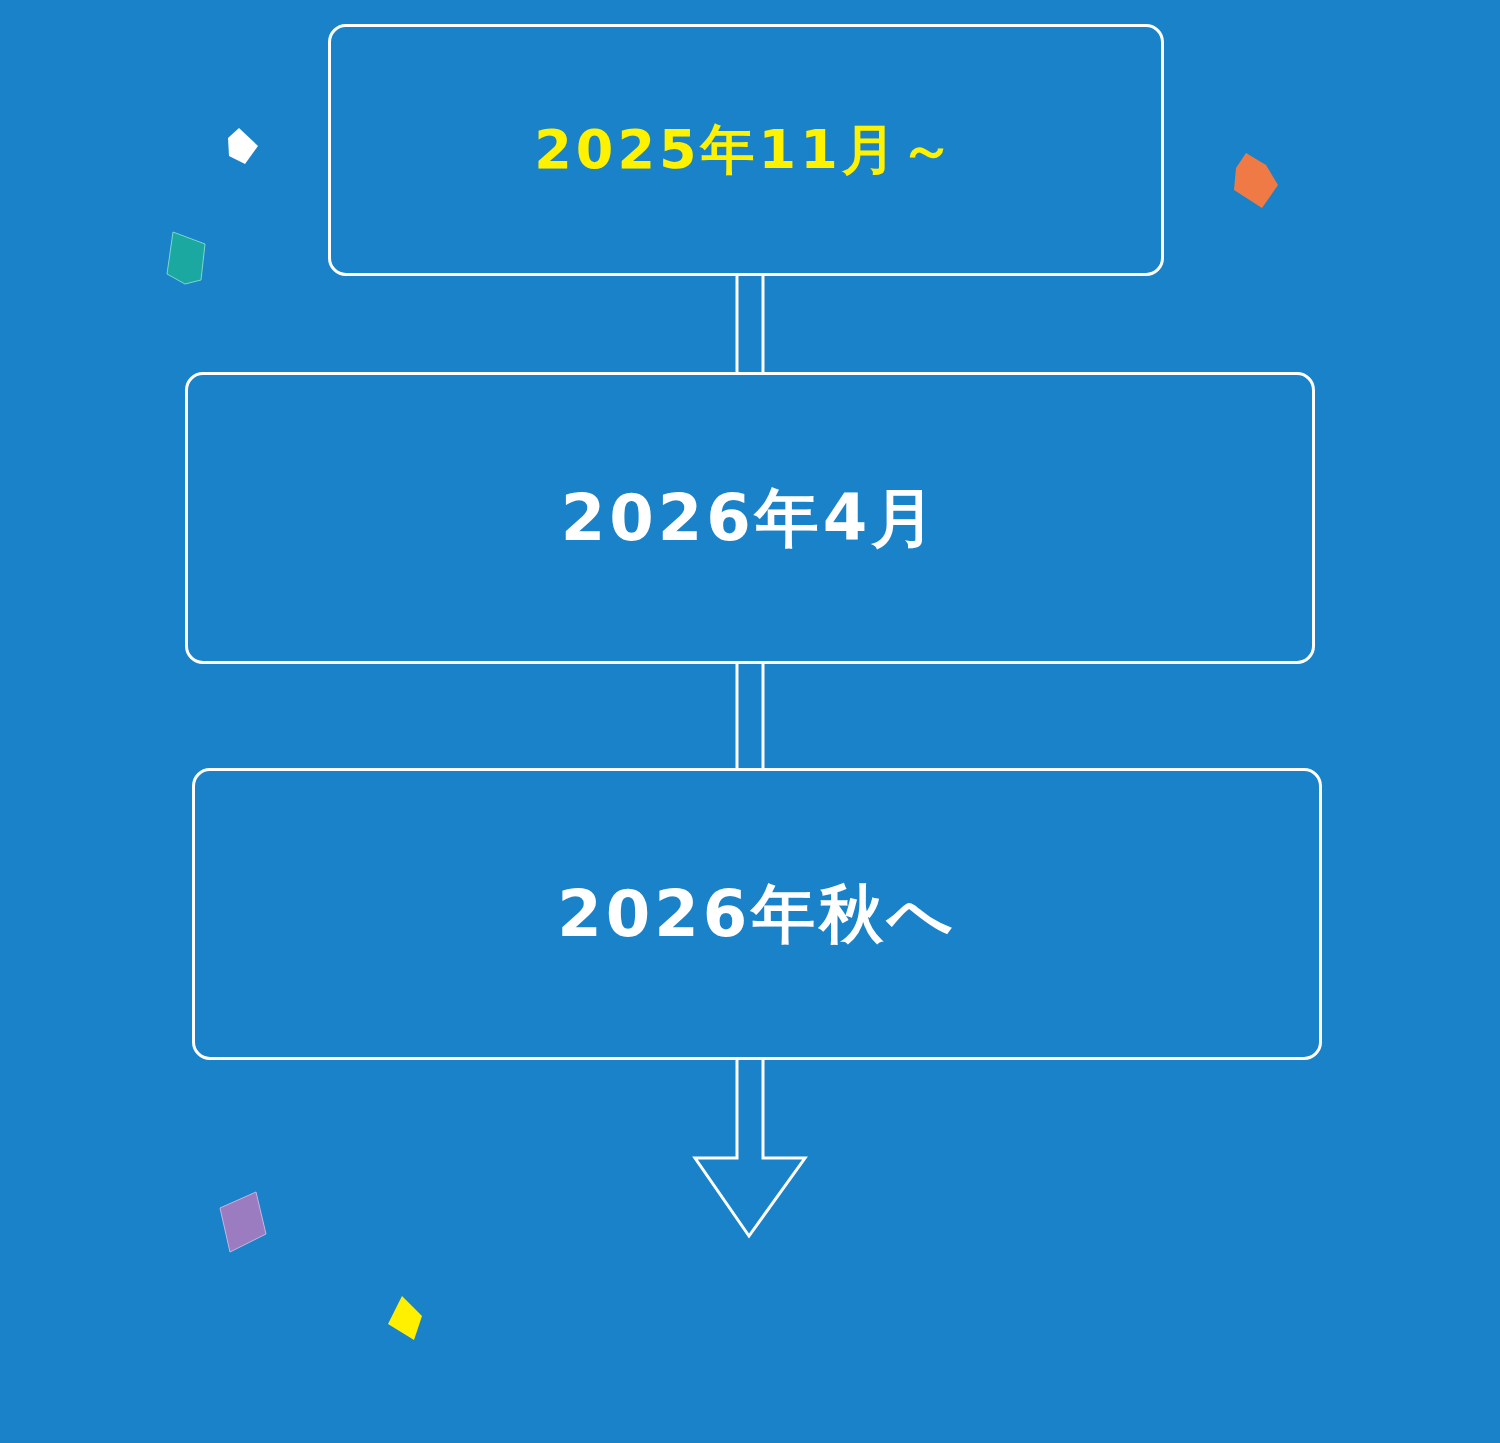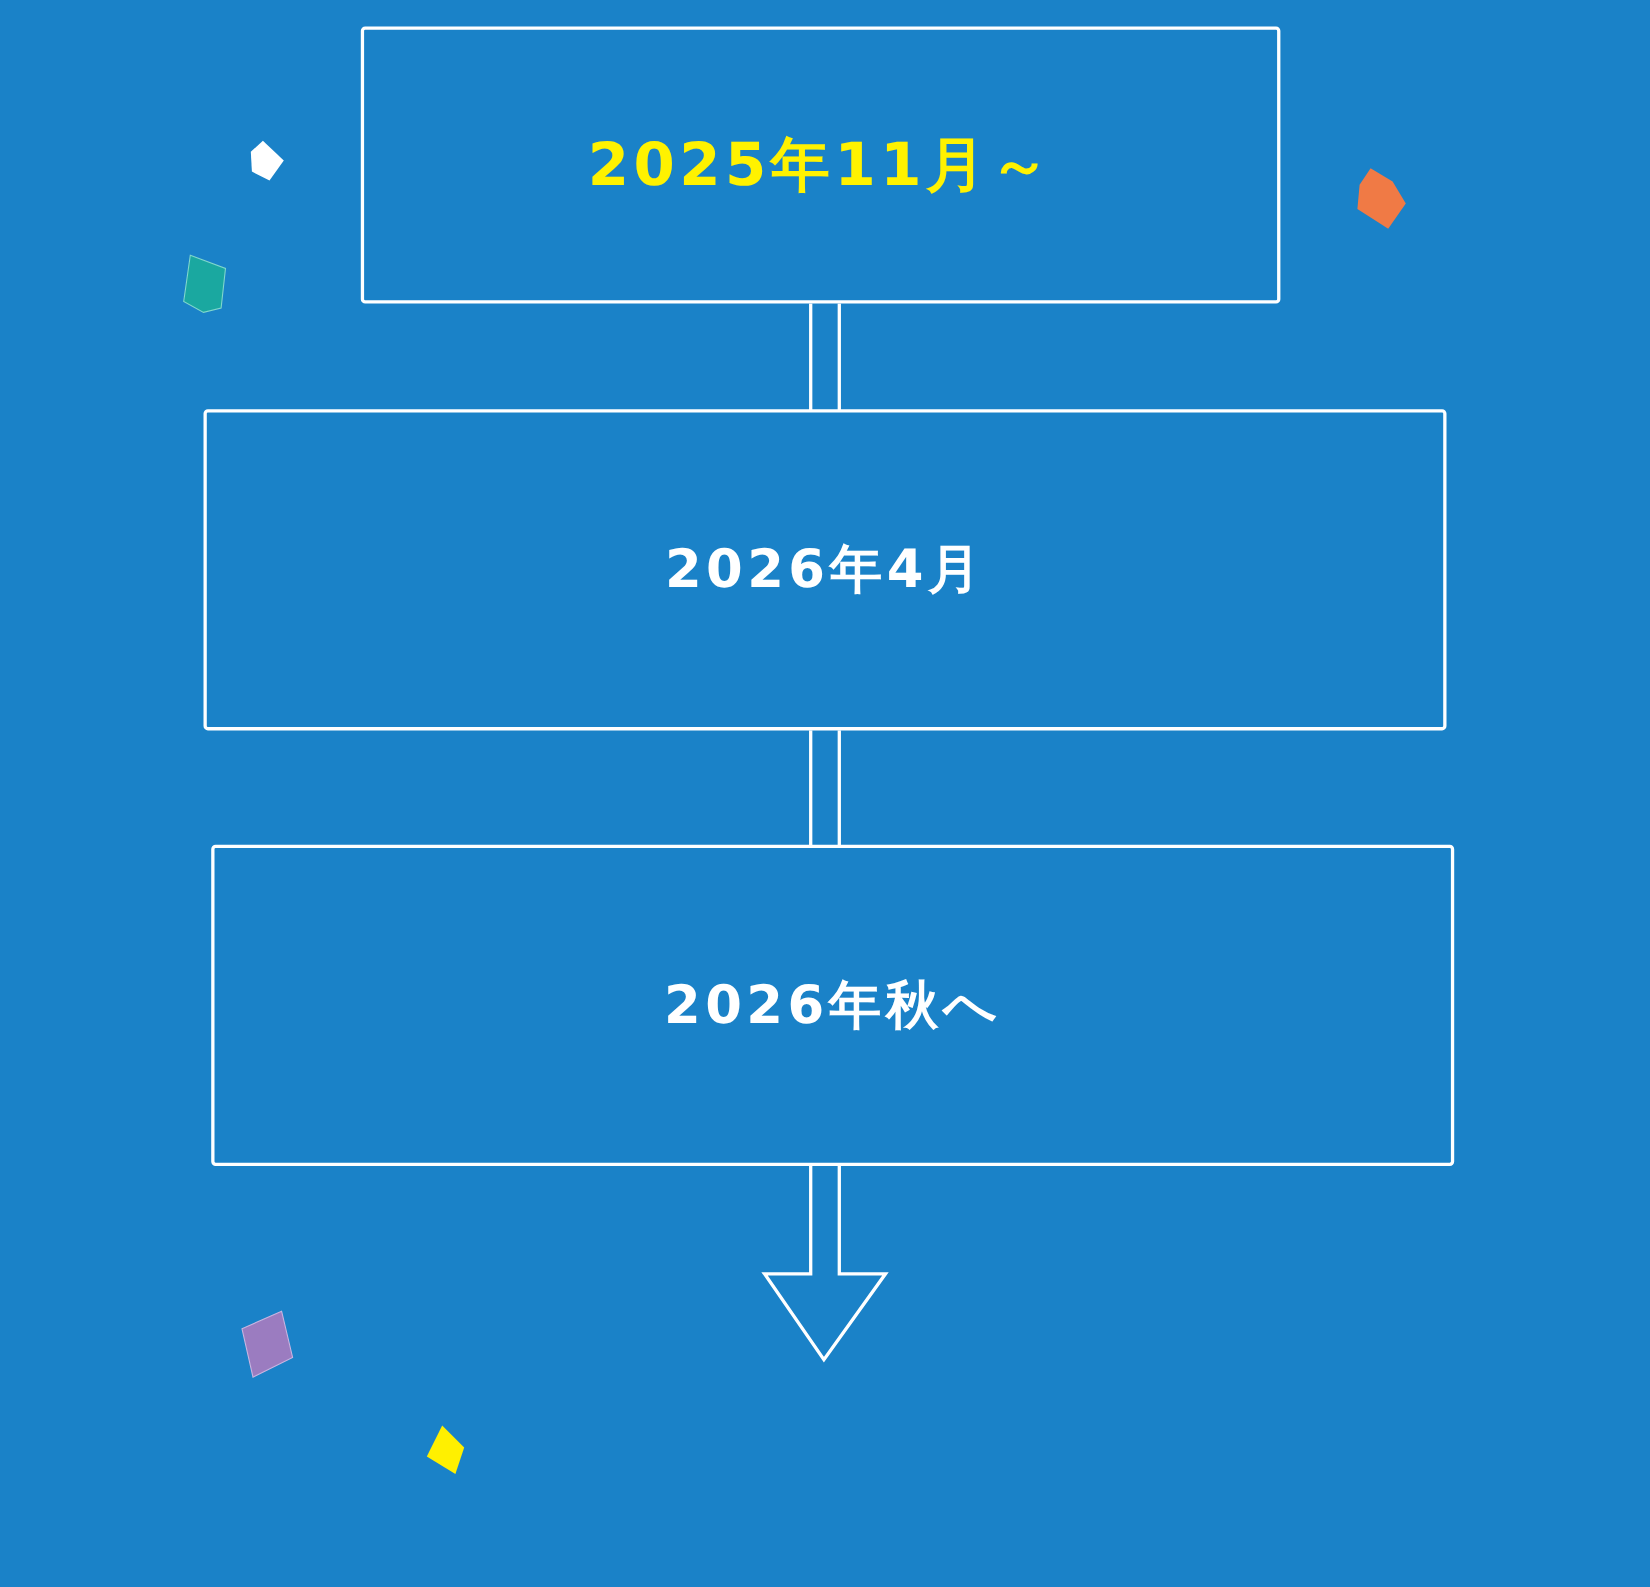--- a/index.html
+++ b/index.html
@@ -1,26 +1,26 @@
 <!DOCTYPE html>
 <html><head>
 <meta charset="utf-8">
 <style>
   html,body{margin:0;padding:0;}
   body{width:1500px;height:1443px;background:#1a82c8;position:relative;overflow:hidden;
        font-family:"DejaVu Sans","Liberation Sans",sans-serif;}
   .stage{position:absolute;left:0;top:0;width:1500px;height:1443px;}
-  .box{position:absolute;border:3px solid #ffffff;border-radius:4px;box-sizing:border-box;
+  .box{position:absolute;border:3px solid #ffffff;border-radius:18px;box-sizing:border-box;
        display:flex;flex-direction:column;align-items:center;justify-content:center;text-align:center;}
   .box .l1,.box .l2{display:block;font-weight:bold;white-space:nowrap;letter-spacing:4px;}
   #box1{left:328px;top:24px;width:836px;height:252px;}
   #box1 .l1,#box1 .l2{color:#fff200;font-size:54px;line-height:72px;}
   #box2{left:185px;top:372px;width:1130px;height:292px;}
   #box3{left:192px;top:768px;width:1130px;height:292px;}
-  #box2 .l1,#box2 .l2,#box3 .l1,#box3 .l2{color:#ffffff;font-size:48px;line-height:92px;}
+  #box2 .l1,#box2 .l2,#box3 .l1,#box3 .l2{color:#ffffff;font-size:64px;line-height:92px;}
   svg.connectors{position:absolute;left:0;top:0;}
   .confetti{position:absolute;}
 </style>
 </head>
 <body>
 
 <div class="stage">
 
   <svg class="connectors" width="1500" height="1443">
 

